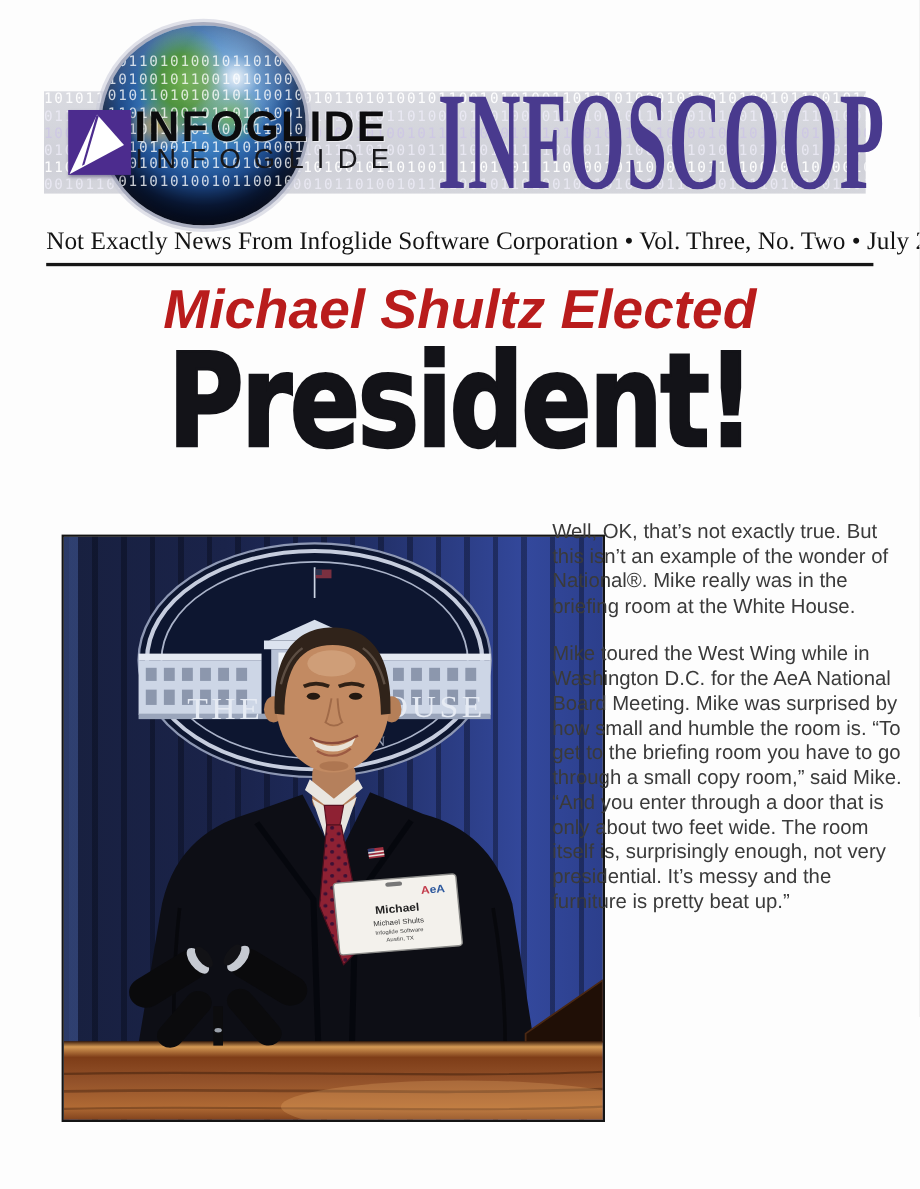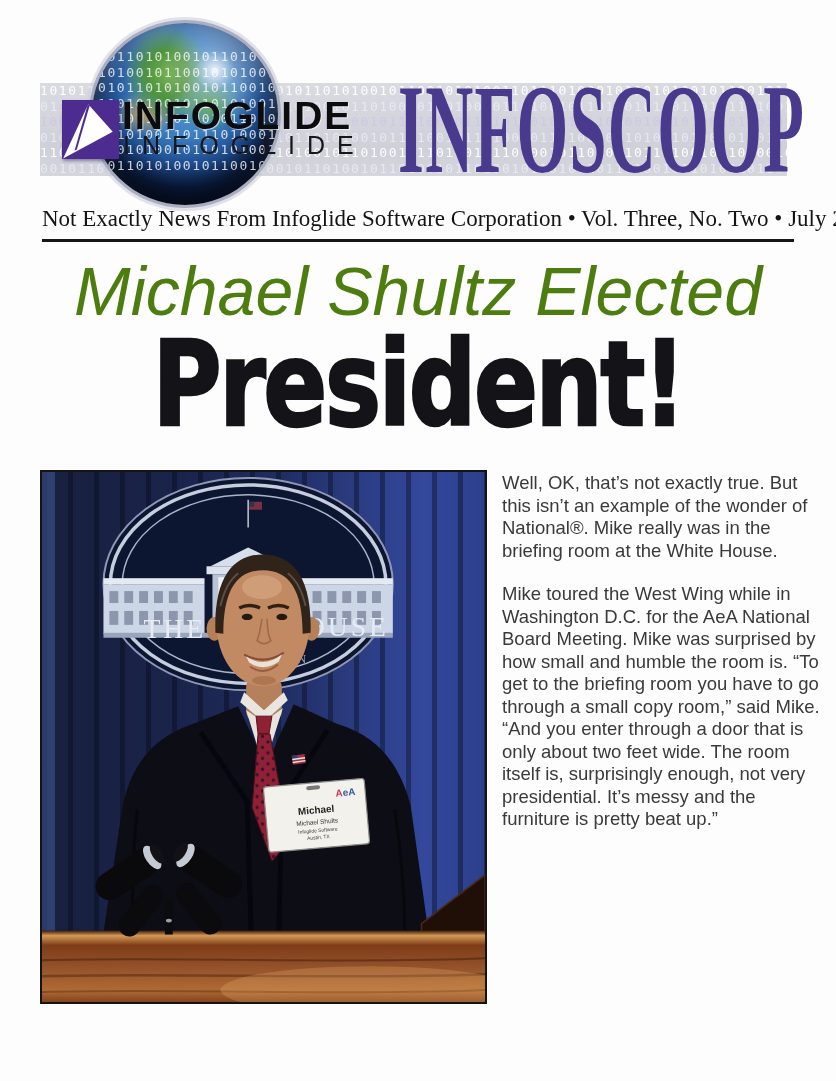--- a/index.html
+++ b/index.html
@@ -49,29 +49,29 @@
          transform-origin:left top;white-space:nowrap;}
 
   
   .tagline{position:absolute;left:42px;top:206px;width:752px;
            font-family:"Liberation Serif",serif;font-size:23px;color:#141414;
            text-align:center;white-space:nowrap;
            border-bottom:3px solid #161616;padding-bottom:7px;}
 
   
   .headline{position:absolute;left:36px;top:254px;width:764px;text-align:center;}
-  .h-line1{font-style:italic;font-weight:400;font-size:68px;line-height:1.1;
-           color:#4d7c0f;letter-spacing:0px;}
+  .h-line1{font-style:italic;font-weight:700;font-size:50px;line-height:1.1;
+           color:#b91c1c;letter-spacing:0px;}
   .h-line2{display:inline-block;font-family:"DejaVu Sans",sans-serif;font-weight:700;
            font-size:118px;line-height:1;color:#131318;margin-top:-4px;
            -webkit-text-stroke:2.5px #131318;letter-spacing:-3px;
            transform:scaleX(.8);transform-origin:center top;}
 
   
-  .photo{position:absolute;left:40px;top:470px;width:447px;height:534px;margin:0;
+  .photo{position:absolute;left:40px;top:470px;width:494px;height:534px;margin:16px;
          border:2px solid #141414;box-sizing:border-box;overflow:hidden;
          background:
            linear-gradient(90deg, rgba(70,95,160,.5) 0 13px, rgba(0,0,0,0) 13px),
            repeating-linear-gradient(90deg, rgba(4,7,18,.38) 0 5px, rgba(4,7,18,0) 5px 26px),
            linear-gradient(90deg,#18203f 0%,#1a234a 30%,#1f2c5f 52%,#2a3b80 70%,#33489c 86%,#2c3f8c 100%);}
   .photo svg{display:block;width:100%;height:100%;}
 
   
   .article{position:absolute;left:502px;top:472px;width:326px;
            font-size:18.5px;line-height:22.5px;color:#3a3a3a;}

